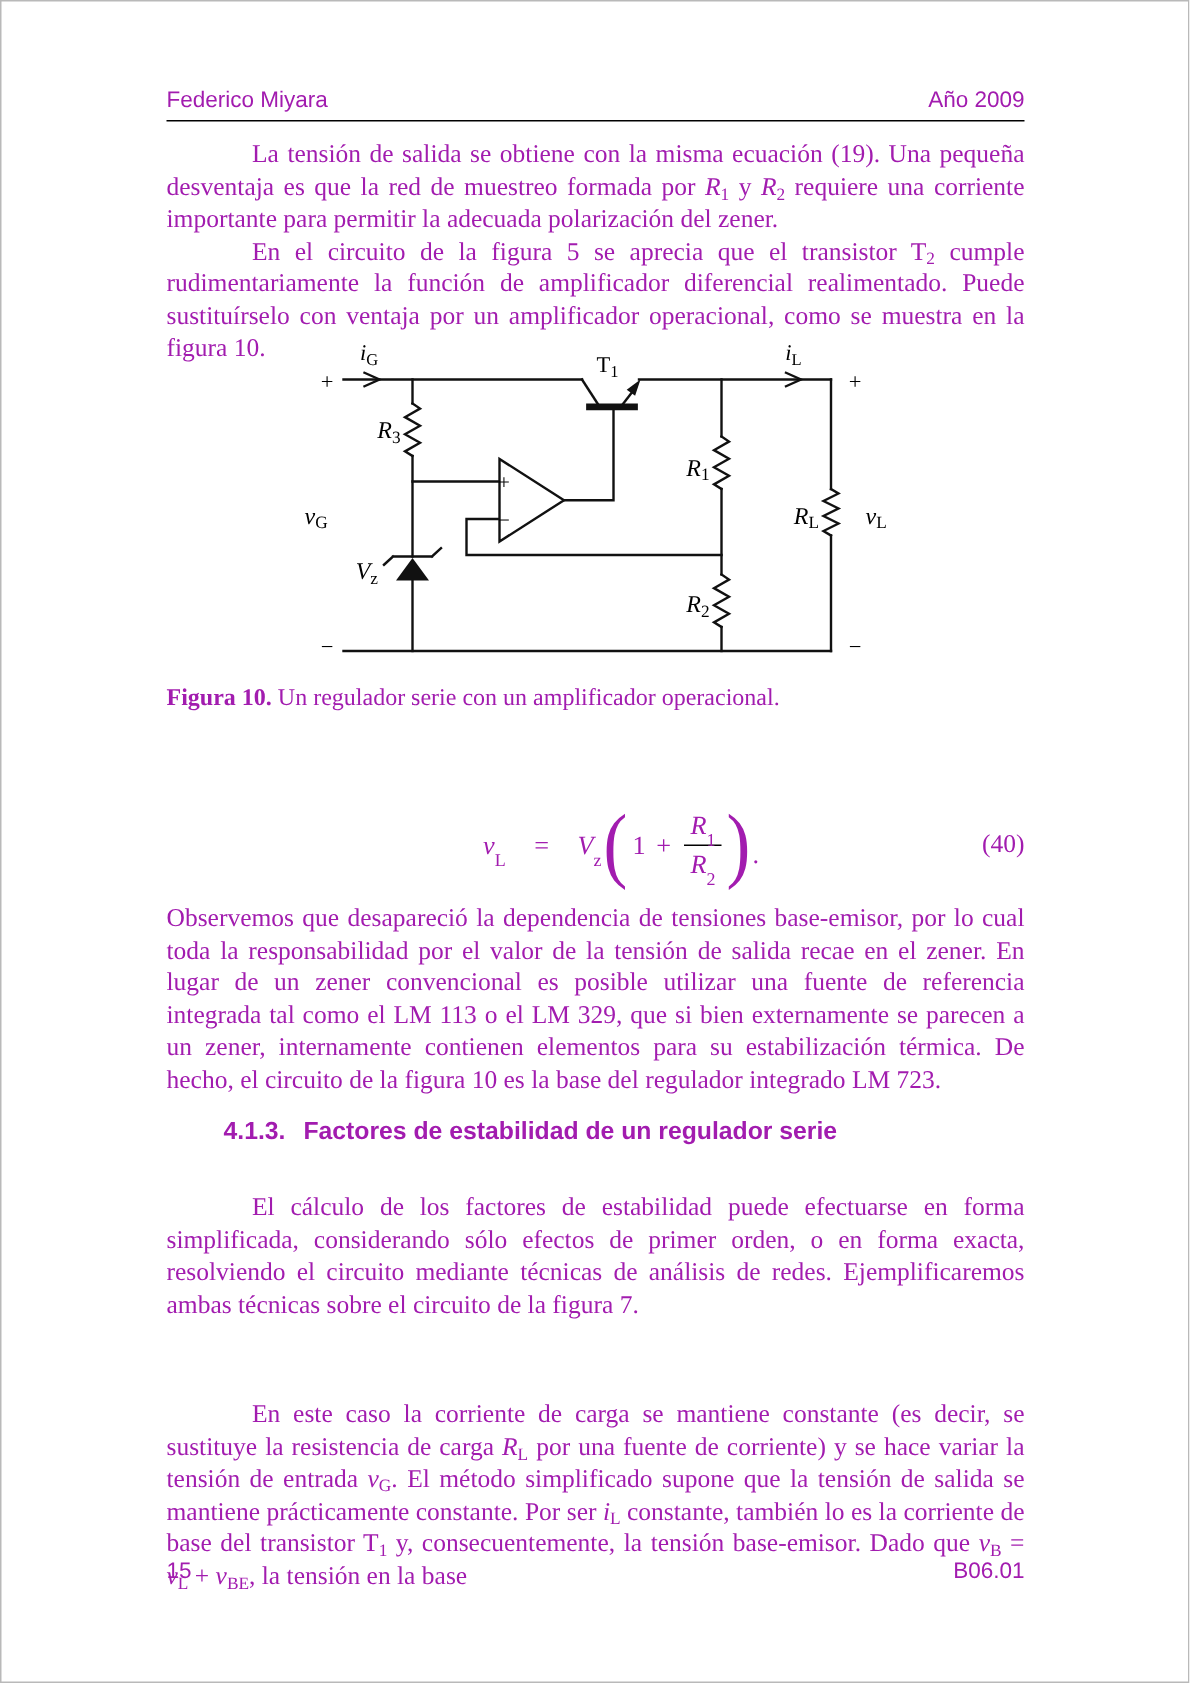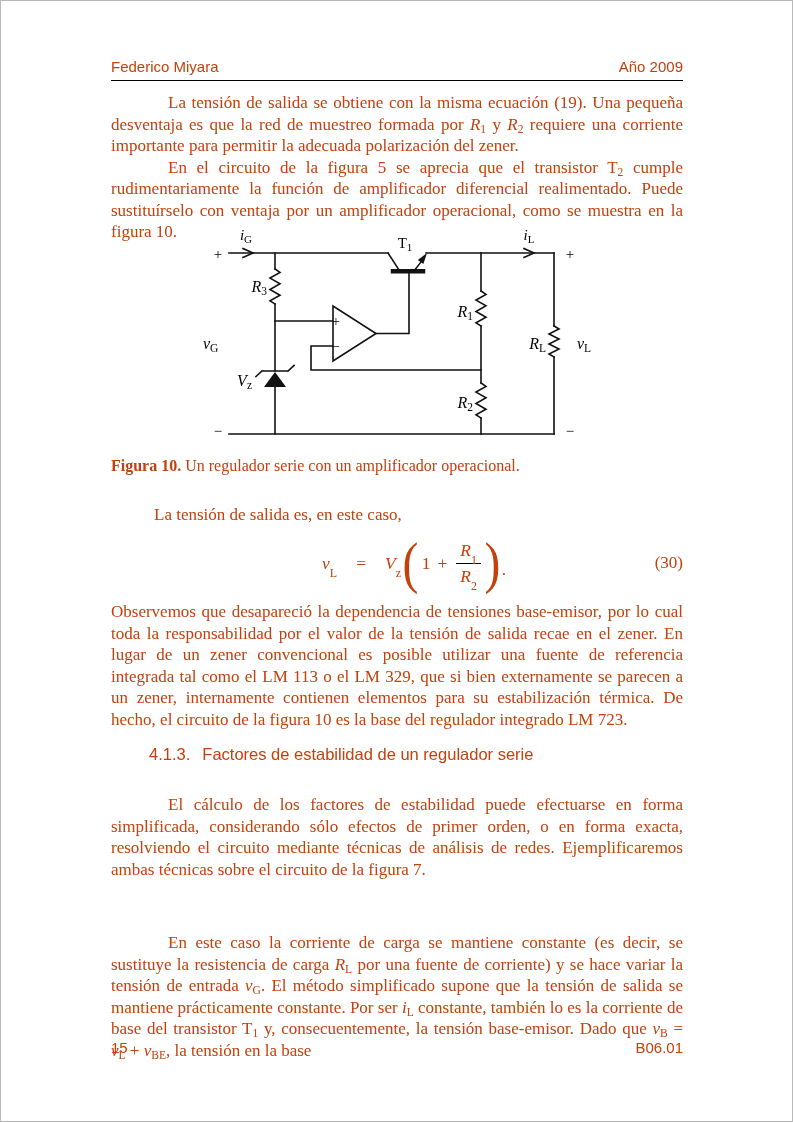--- a/index.html
+++ b/index.html
@@ -1,19 +1,19 @@
 <!DOCTYPE html>
 <html lang="es"><head>
 <meta charset="utf-8">
 <style>
   html,body{margin:0;padding:0;background:#fff;}
   .page{
     position:relative;width:793px;height:1122px;background:#ffffff;
     border:1px solid #b9b9b9;box-sizing:border-box;
-    font-family:"Liberation Serif",serif;color:#c2410c;overflow:hidden;
+    font-family:"Liberation Serif",serif;color:#a21caf;overflow:hidden;
   }
   
   .hdr{
     position:absolute;left:110px;width:572px;top:57px;
     font-family:"Liberation Sans",sans-serif;font-size:15px;
     display:flex;justify-content:space-between;
     padding-bottom:5px;border-bottom:1.4px solid #000;
   }
   .ftr{
     position:absolute;left:110px;width:572px;top:1038px;
@@ -27,21 +27,21 @@
   }
   .p-ind{text-indent:57px;}
   .v{font-style:italic;}
   .para sub, .cap sub{
     font-size:0.68em;line-height:0;vertical-align:baseline;
     position:relative;top:0.28em;
   }
   
   .head{
     position:absolute;left:148px;
-    font-family:"Liberation Sans",sans-serif;font-weight:normal;font-size:16.5px;
+    font-family:"Liberation Sans",sans-serif;font-weight:bold;font-size:16.5px;
     display:flex;white-space:nowrap;
   }
   .head .num{flex:0 0 auto;}
   
   .fig{position:absolute;left:195px;top:225px;width:400px;height:220px;}
   .fig svg{display:block;}
   .cap{
     position:absolute;left:110px;width:572px;top:456px;
     font-size:16px;text-align:left;
   }
@@ -140,42 +140,41 @@
       <text x="56" y="160" font-size="16" text-anchor="end"><tspan class="it">V</tspan><tspan dy="3" font-size="11.5">z</tspan></text>
       <text x="140" y="100" font-size="14" text-anchor="middle">+</text>
       <text x="140" y="125" font-size="14" text-anchor="middle">−</text>
     </svg>
   </div>
 
   <div class="cap">
     <b>Figura 10.</b><span> Un regulador serie con un amplificador operacional.</span>
   </div>
 
-  <div class="para" style="top:503px;text-indent:43px;"><span>La tensión de salida es, en este caso,</span></div>
 
   <div class="eqwrap">
     <div class="eqbody">
       <span><span class="v">v</span><sub>L</sub></span>
       <span class="sp"></span>
       <span>=</span>
       <span class="sp"></span>
       <span><span class="v">V</span><sub>z</sub></span>
       <span class="paren">(</span>
       <span class="inner">
         <span class="one">1</span>
         <span class="plus">+</span>
         <span class="frac">
           <span class="fnum"><span class="v">R</span><sub>1</sub></span>
           <span class="fden"><span class="v">R</span><sub>2</sub></span>
         </span>
       </span>
       <span class="paren">)</span>
       <span class="period">.</span>
     </div>
-    <span class="eqnum">(30)</span>
+    <span class="eqnum">(40)</span>
   </div>
 
   <div class="para" style="top:600px;"><span>Observemos que desapareció la dependencia de tensiones base-emisor, por lo cual toda la responsabilidad por el valor de la tensión de salida recae en el zener. En lugar de un zener convencional es posible utilizar una fuente de referencia integrada tal como el LM 113 o el LM 329, que si bien externamente se parecen a un zener, internamente contienen elementos para su estabilización térmica. De hecho, el circuito de la figura 10 es la base del regulador integrado LM 723.</span></div>
 
   <div class="head" style="top:744px;">
     <span class="num" style="margin-right:12px;">4.1.3.</span>
     <span>Factores de estabilidad de un regulador serie</span>
   </div>
 
   <div class="para p-ind" style="top:793px;"><span>El cálculo de los factores de estabilidad puede efectuarse en forma simplificada, considerando sólo efectos de primer orden, o en forma exacta, resolviendo el circuito mediante técnicas de análisis de redes. Ejemplificaremos ambas técnicas sobre el circuito de la figura 7.</span></div>

